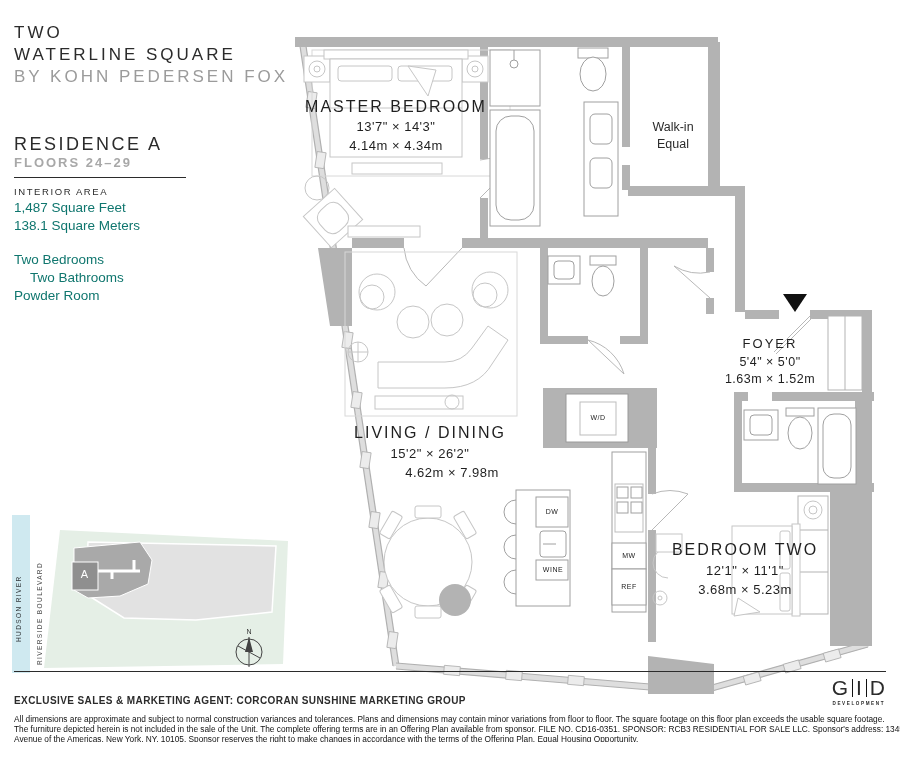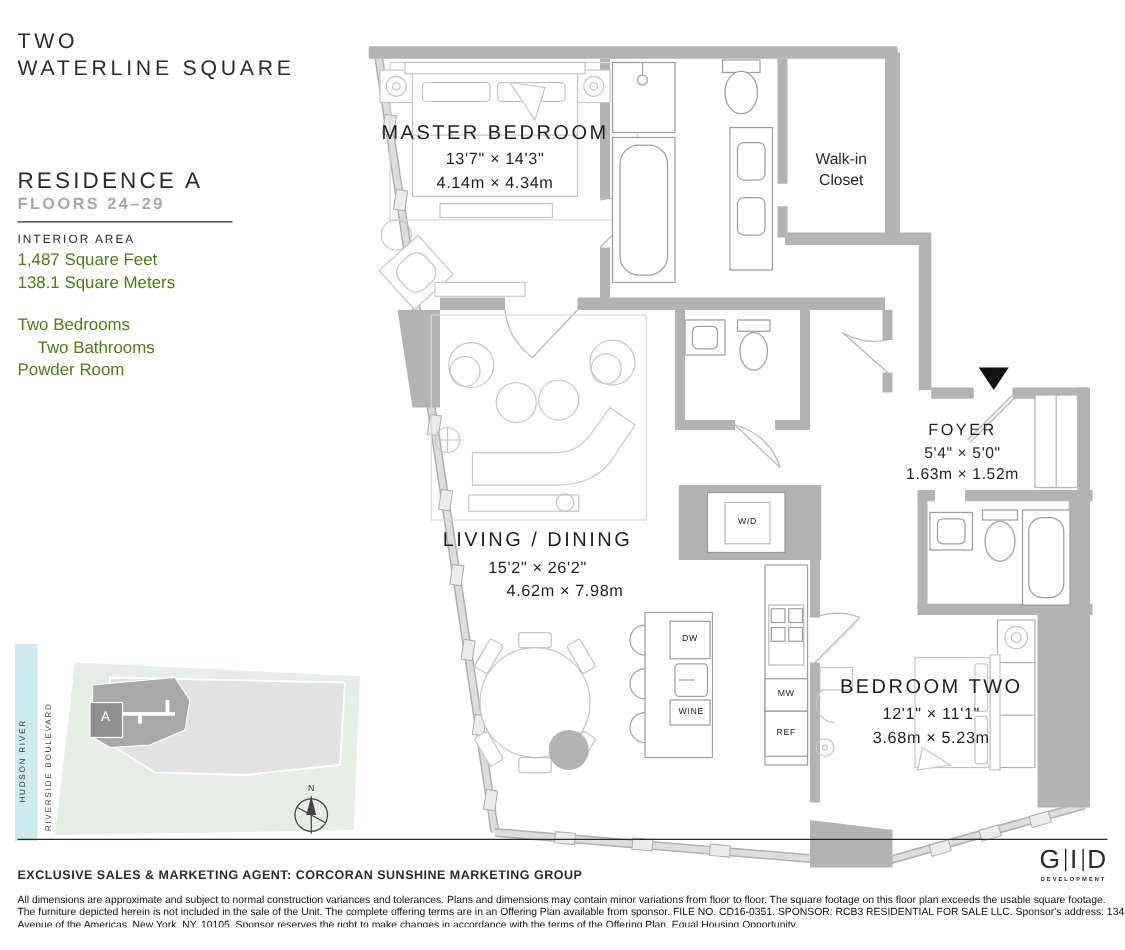--- a/index.html
+++ b/index.html
@@ -7,21 +7,21 @@
           font-family:"Liberation Sans",sans-serif;color:#2b2b2b;}
   .abs{position:absolute;}
   .ctr{transform:translateX(-50%);text-align:left;white-space:nowrap;}
   
   .t1{font-size:17px;letter-spacing:3px;font-weight:500;line-height:22px;}
   .t1g{color:#9b9b9b;}
   .res{font-size:18px;letter-spacing:2.5px;font-weight:500;}
   .resg{font-size:13px;letter-spacing:2px;color:#a8a8a8;font-weight:700;}
   .rule{border:none;border-top:1.5px solid #2b2b2b;margin:0;}
   .small-caps{font-size:9.5px;letter-spacing:1.6px;font-weight:500;}
-  .info{font-size:13.5px;line-height:18px;color:#4d7c0f;}
+  .info{font-size:13.5px;line-height:18px;color:#0f766e;}
   
   .room-name{font-size:16px;letter-spacing:2px;color:#1f1f1f;}
   .room-dim{font-size:13px;letter-spacing:0.5px;color:#1f1f1f;}
   .room-sm{font-size:12.5px;color:#2b2b2b;line-height:17px;}
   .appl{font-size:7px;letter-spacing:0.5px;color:#222;}
   .vtext{writing-mode:vertical-rl;transform:rotate(180deg);font-size:6.5px;letter-spacing:1.4px;color:#33383b;}
   .n-lbl{font-size:7px;color:#333;}
   .a-lbl{font-size:11px;color:#fff;letter-spacing:1px;}
   
   .agent{font-size:10px;font-weight:700;letter-spacing:0.4px;}
@@ -261,39 +261,40 @@
         <circle cx="249" cy="652" r="13"></circle>
         <line x1="249" y1="637" x2="249" y2="667"></line>
         <line x1="238" y1="646" x2="260" y2="658"></line>
         <polygon points="249,637 245,652 253,652" fill="#444" stroke="none"></polygon>
       </g>
     </g>
   </svg>
 
   <div class="abs t1" style="left:14px;top:22px;">TWO</div>
   <div class="abs t1" style="left:14px;top:44px;">WATERLINE SQUARE</div>
+  <div class="abs t1 t1g" style="left:14px;top:66px;">BY KOHN PEDERSEN FOX</div>
 
   <div class="abs res" style="left:14px;top:134px;">RESIDENCE A</div>
   <div class="abs resg" style="left:14px;top:155px;">FLOORS 24–29</div>
   <hr class="abs rule" style="left:14px;top:177px;width:172px;">
 
   <div class="abs small-caps" style="left:14px;top:186px;">INTERIOR AREA</div>
   <div class="abs info" style="left:14px;top:199px;">1,487 Square Feet</div>
   <div class="abs info" style="left:14px;top:217px;">138.1 Square Meters</div>
 
   <div class="abs info" style="left:14px;top:251px;">Two Bedrooms</div>
   <div class="abs info" style="left:30px;top:269px;">Two Bathrooms</div>
   <div class="abs info" style="left:14px;top:287px;">Powder Room</div>
 
   <div class="abs ctr room-name" style="left:396px;top:98px;">MASTER BEDROOM</div>
   <div class="abs ctr room-dim" style="left:396px;top:119px;">13'7" × 14'3"</div>
   <div class="abs ctr room-dim" style="left:396px;top:138px;">4.14m × 4.34m</div>
 
   <div class="abs ctr room-sm" style="left:673px;top:119px;">Walk-in</div>
-  <div class="abs ctr room-sm" style="left:673px;top:136px;">Closet</div>
+  <div class="abs ctr room-sm" style="left:673px;top:136px;">Equal</div>
 
   <div class="abs ctr room-name" style="left:770px;top:336px;font-size:13px;">FOYER</div>
   <div class="abs ctr room-dim" style="left:770px;top:355px;font-size:12.5px;">5'4" × 5'0"</div>
   <div class="abs ctr room-dim" style="left:770px;top:372px;font-size:12.5px;">1.63m × 1.52m</div>
 
   <div class="abs ctr room-name" style="left:430px;top:424px;">LIVING / DINING</div>
   <div class="abs ctr room-dim" style="left:430px;top:446px;">15'2" × 26'2"</div>
   <div class="abs ctr room-dim" style="left:452px;top:465px;">4.62m × 7.98m</div>
 
   <div class="abs ctr room-name" style="left:745px;top:541px;">BEDROOM TWO</div>

